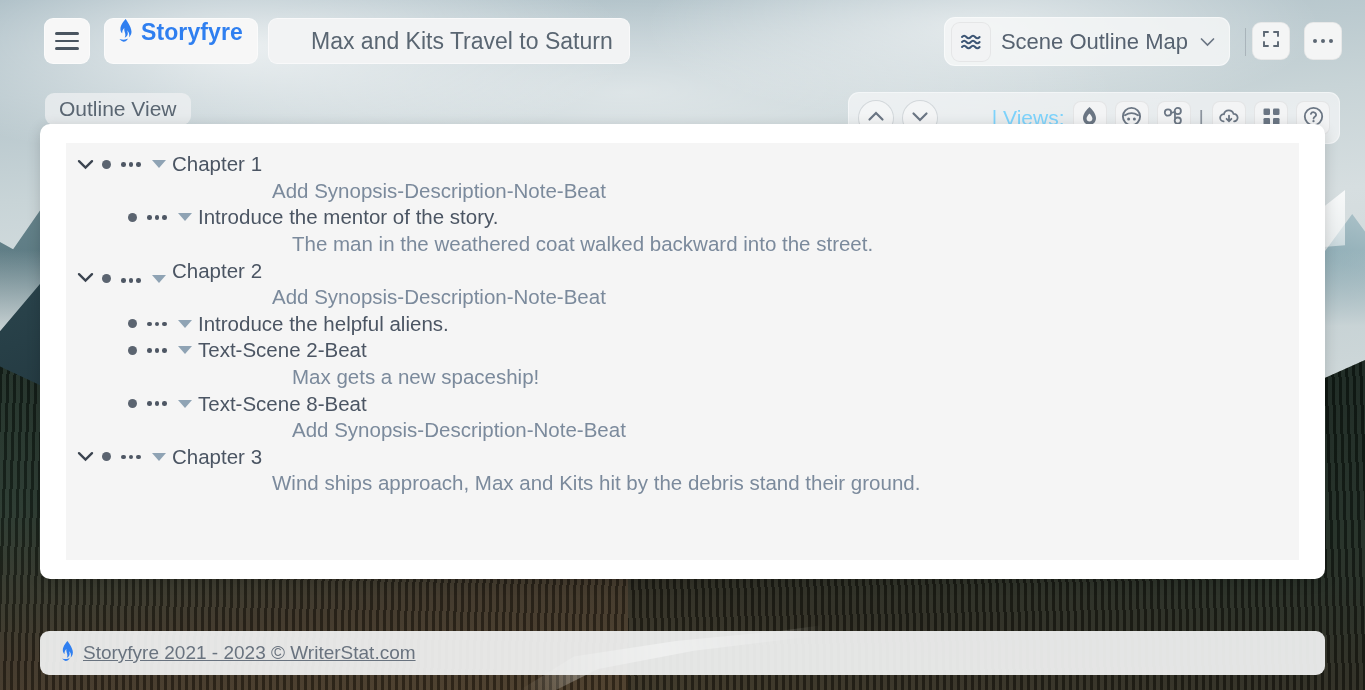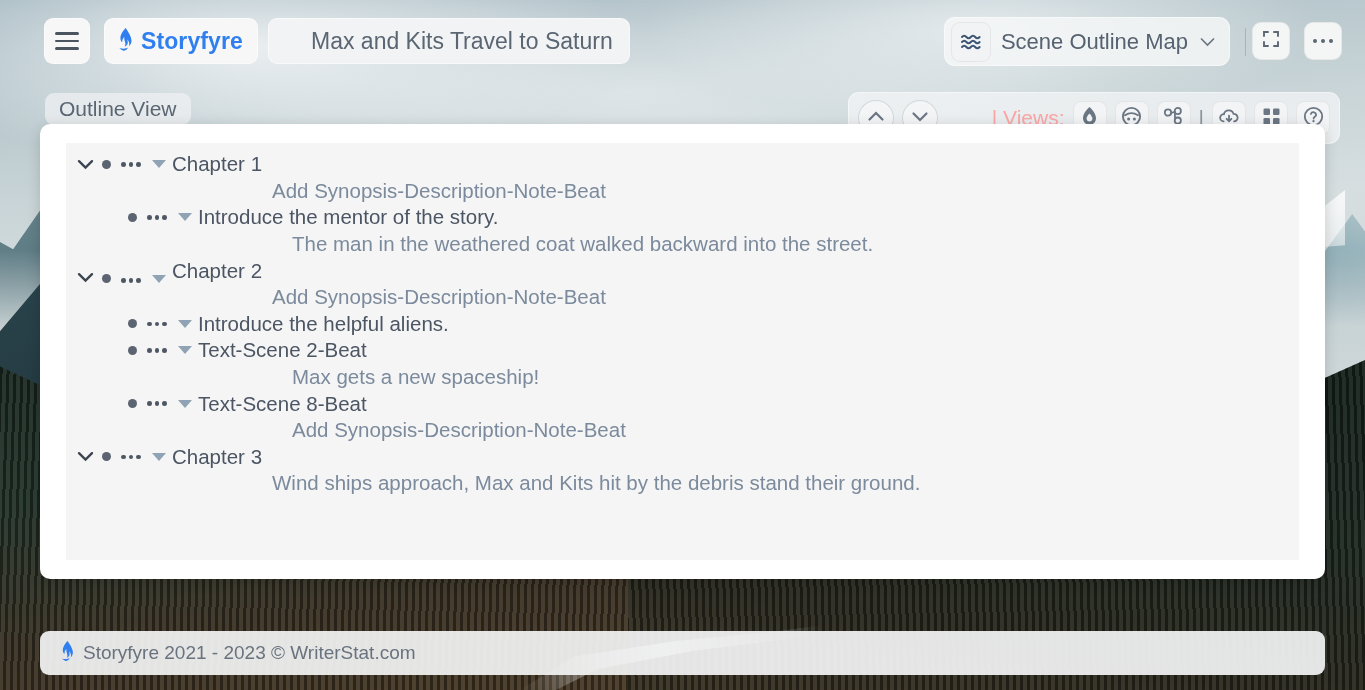--- a/index.html
+++ b/index.html
@@ -122,21 +122,21 @@
     background: #f7f7f7; border: 1px solid rgba(255,255,255,.55);
     display: flex; flex-direction: column; align-items: center; justify-content: center;
     gap: 5px; cursor: pointer;
   }
   .hamburger-btn span { display: block; width: 24px; height: 2.6px; background: #4a5560; border-radius: 2px; }
 
   .brand-btn {
     position: absolute; left: 104px; top: 18px; height: 46px;
     padding: 0 14px 0 12px; border-radius: 9px;
     background: #f7f7f7; border: 1px solid rgba(255,255,255,.55);
-    display: flex; align-items: center; gap: 7px; cursor: pointer;
+    display: flex; gap: 7px; cursor: pointer;
   }
   .brand-name { font-size: 23px; font-weight: 700; color: #2f7ff0; letter-spacing: .1px; }
 
   .title-btn {
     position: absolute; left: 268px; top: 18px; height: 46px;
     padding: 0 16px; border-radius: 9px;
     background: #f2f3f4; border: 1px solid rgba(255,255,255,.5);
     display: flex; align-items: center; cursor: text;
   }
   .title-text { font-size: 23px; color: #5a6672; margin-left: 26px; }
@@ -185,21 +185,21 @@
     padding: 0 9px; border-radius: 11px;
     background: rgba(244,245,246,.72);
     border: 1px solid rgba(255,255,255,.45);
     display: flex; align-items: center; gap: 8px;
   }
   .round-btn {
     width: 36px; height: 36px; border-radius: 50%;
     background: rgba(250,250,250,.55); border: 1px solid rgba(150,160,170,.35);
     display: flex; align-items: center; justify-content: center; cursor: pointer;
   }
-  .views-label { font-size: 21px; color: #fca5a5; white-space: nowrap; margin-left: 46px; }
+  .views-label { font-size: 21px; color: #7dd3fc; white-space: nowrap; margin-left: 46px; }
   .sq-btn {
     width: 34px; height: 34px; border-radius: 8px;
     background: #f3f4f5; border: 1px solid rgba(0,0,0,.06);
     display: flex; align-items: center; justify-content: center; cursor: pointer;
   }
   .pipe { color: #8b949e; font-size: 21px; }
 
   
   .outline-card {
     position: absolute; left: 40px; top: 124px;
@@ -244,21 +244,21 @@
   .lvl-desc-2  { padding-left: 226px; }
 
   
   .footer {
     position: absolute; left: 40px; bottom: 15px; width: 1285px; height: 44px;
     background: rgba(242,243,243,.93); border-radius: 9px;
     display: flex; align-items: center; justify-content: space-between;
     padding: 0 20px;
   }
   .footer-left { display: flex; align-items: center; gap: 8px; }
-  .footer-text { font-size: 19px; color: #69737f; }
+  .footer-text { font-size: 19px; color: #69737f; text-decoration: underline; }
   .footer-right { display: flex; align-items: center; gap: 9px; }
   .heart { color: #f4666f; font-size: 17px; }
 </style>
 </head>
 <body>
 
 <div id="app">
 
   <div class="bg-layer">
     <div class="bg-sky"></div>

